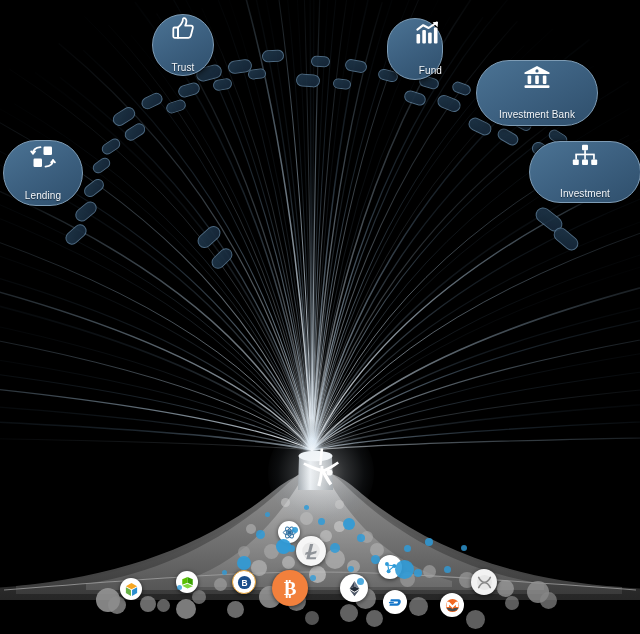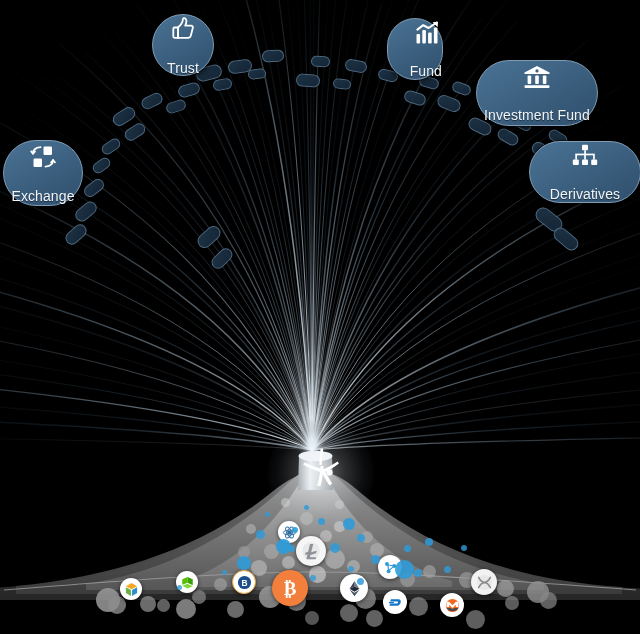--- a/index.html
+++ b/index.html
@@ -28,21 +28,21 @@
     position:absolute;
     background:linear-gradient(150deg,#4b7394 0%,#3d6181 48%,#2f4f6c 100%);
     border:1px solid #7e9cb5;
     box-shadow:0 0 0 1px rgba(0,0,0,.35), 0 2px 7px rgba(0,0,0,.75);
     display:flex;flex-direction:column;align-items:center;justify-content:center;
     color:#fff;
     box-sizing:border-box;
   }
   .node .ico{display:block;}
   .node .lbl{
-    font-size:14px;line-height:12px;color:#f2f6fa;
+    font-size:10px;line-height:12px;color:#f2f6fa;
     letter-spacing:.1px;white-space:nowrap;margin-top:16px;
     text-shadow:0 1px 1px rgba(0,0,0,.55);
   }
 
   
   #node-insurance{left:22px;  top:62px;  width:98px; height:62px; border-radius:31px;}
   #node-exchange {left:3px;   top:140px; width:80px; height:66px; border-radius:33px;}
   #node-trust    {left:152px; top:14px;  width:62px; height:62px; border-radius:31px;}
   #node-lending  {left:266px; top:3px;   width:76px; height:72px; border-radius:36px;}
   #node-fund     {left:387px; top:18px;  width:56px; height:62px; border-radius:28px;align-items:flex-end;}
@@ -334,21 +334,21 @@
     <span class="ico">
       <svg width="26" height="26" viewBox="0 0 26 26" fill="none" stroke="#fff" stroke-width="1.8" stroke-linecap="round">
         <rect x="13.5" y="2.5" width="8.5" height="8.5" rx="1.2" fill="#fff" stroke="none"></rect>
         <rect x="3.5" y="14.5" width="8.5" height="8.5" rx="1.2" fill="#fff" stroke="none"></rect>
         <path d="M10.5 3.2 C5.5 3.6 3 6 3 9.6"></path>
         <path d="M3 9.6 L1.2 7.4 M3 9.6 L5 7.4"></path>
         <path d="M15.5 22.6 C20.5 22.2 23 19.8 23 16.2"></path>
         <path d="M23 16.2 L21.2 18.4 M23 16.2 L24.9 18.4"></path>
       </svg>
     </span>
-    <span class="lbl">Exchange</span>
+    <span class="lbl">Lending</span>
   </div>
 
   <div class="node" id="node-trust">
     <span class="ico">
       <svg width="26" height="26" viewBox="0 0 26 26" fill="none" stroke="#fff" stroke-width="1.8" stroke-linejoin="round" stroke-linecap="round">
         <path d="M8 11.5 C9.6 10 12 7.4 12.6 5.2 C13 3.6 12.4 2.4 13.8 2.2 C15.4 2 16.6 3.4 16.4 5.6 C16.3 7 15.7 8.6 15.2 9.6 L21 9.6 C22.4 9.6 23.2 10.8 22.8 12 L20.8 19.8 C20.5 21 19.6 21.8 18.4 21.8 L8 21.8 Z"></path>
         <path d="M8 11.5 L4.6 11.5 C3.8 11.5 3.3 12 3.3 12.8 L3.3 20.6 C3.3 21.3 3.8 21.8 4.6 21.8 L8 21.8 Z"></path>
       </svg>
     </span>
     <span class="lbl">Trust</span>
@@ -373,38 +373,38 @@
     <span class="ico">
       <svg width="28" height="24" viewBox="0 0 28 24" fill="#fff">
         <path d="M14 1 L26.5 7.4 L26.5 9 L1.5 9 L1.5 7.4 Z"></path>
         <rect x="4.6" y="10.5" width="3.6" height="8.4" rx="1"></rect>
         <rect x="12.2" y="10.5" width="3.6" height="8.4" rx="1"></rect>
         <rect x="19.8" y="10.5" width="3.6" height="8.4" rx="1"></rect>
         <rect x="1.5" y="20.3" width="25" height="2.6" rx="1"></rect>
         <circle cx="14" cy="5.9" r="1.6" fill="#3d6181"></circle>
       </svg>
     </span>
-    <span class="lbl">Investment Fund</span>
+    <span class="lbl">Investment Bank</span>
   </div>
 
   <div class="node" id="node-deriv">
     <span class="ico">
       <svg width="26" height="24" viewBox="0 0 26 24" fill="#fff">
         <rect x="10" y="0.8" width="6" height="5.4" rx="1"></rect>
         <rect x="0.8" y="15.5" width="6" height="5.4" rx="1"></rect>
         <rect x="10" y="15.5" width="6" height="5.4" rx="1"></rect>
         <rect x="19.2" y="15.5" width="6" height="5.4" rx="1"></rect>
         <rect x="12.2" y="6.2" width="1.7" height="4.3"></rect>
         <rect x="3.3" y="9.6" width="19.4" height="1.7"></rect>
         <rect x="3.3" y="10.6" width="1.7" height="5"></rect>
         <rect x="12.2" y="10.6" width="1.7" height="5"></rect>
         <rect x="21.1" y="10.6" width="1.7" height="5"></rect>
       </svg>
     </span>
-    <span class="lbl">Derivatives</span>
+    <span class="lbl">Investment</span>
   </div>
 
   <div class="coin" style="left:120px;top:578px;width:22px;height:22px;background:#fff;">
     <svg width="15" height="15" viewBox="0 0 16 16">
       <path d="M8 1 L14 4.4 L8 7.8 L2 4.4 Z" fill="#f5a623"></path>
       <path d="M2 5.5 L7.4 8.6 L7.4 15 L2 11.8 Z" fill="#67b346"></path>
       <path d="M14 5.5 L8.6 8.6 L8.6 15 L14 11.8 Z" fill="#2b8fd0"></path>
     </svg>
   </div>
 

